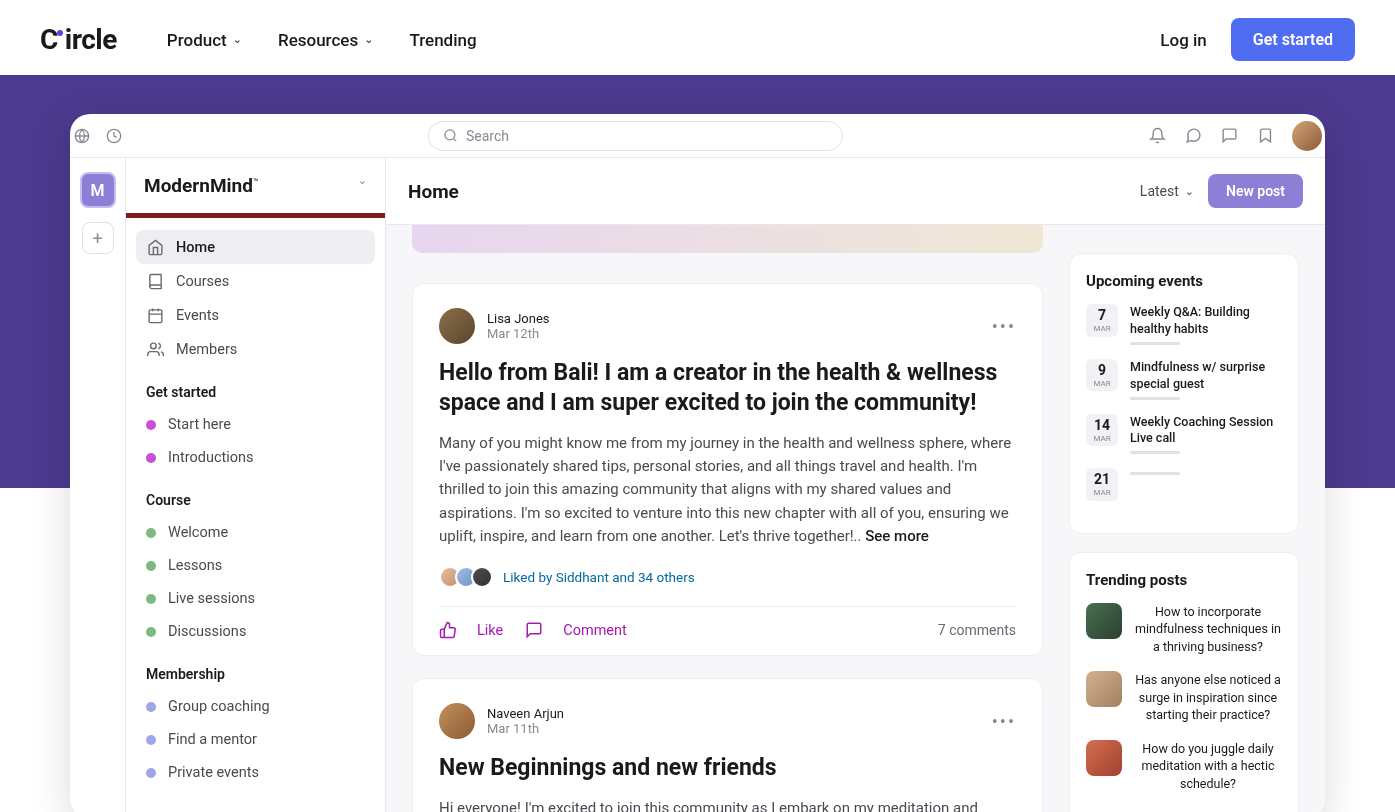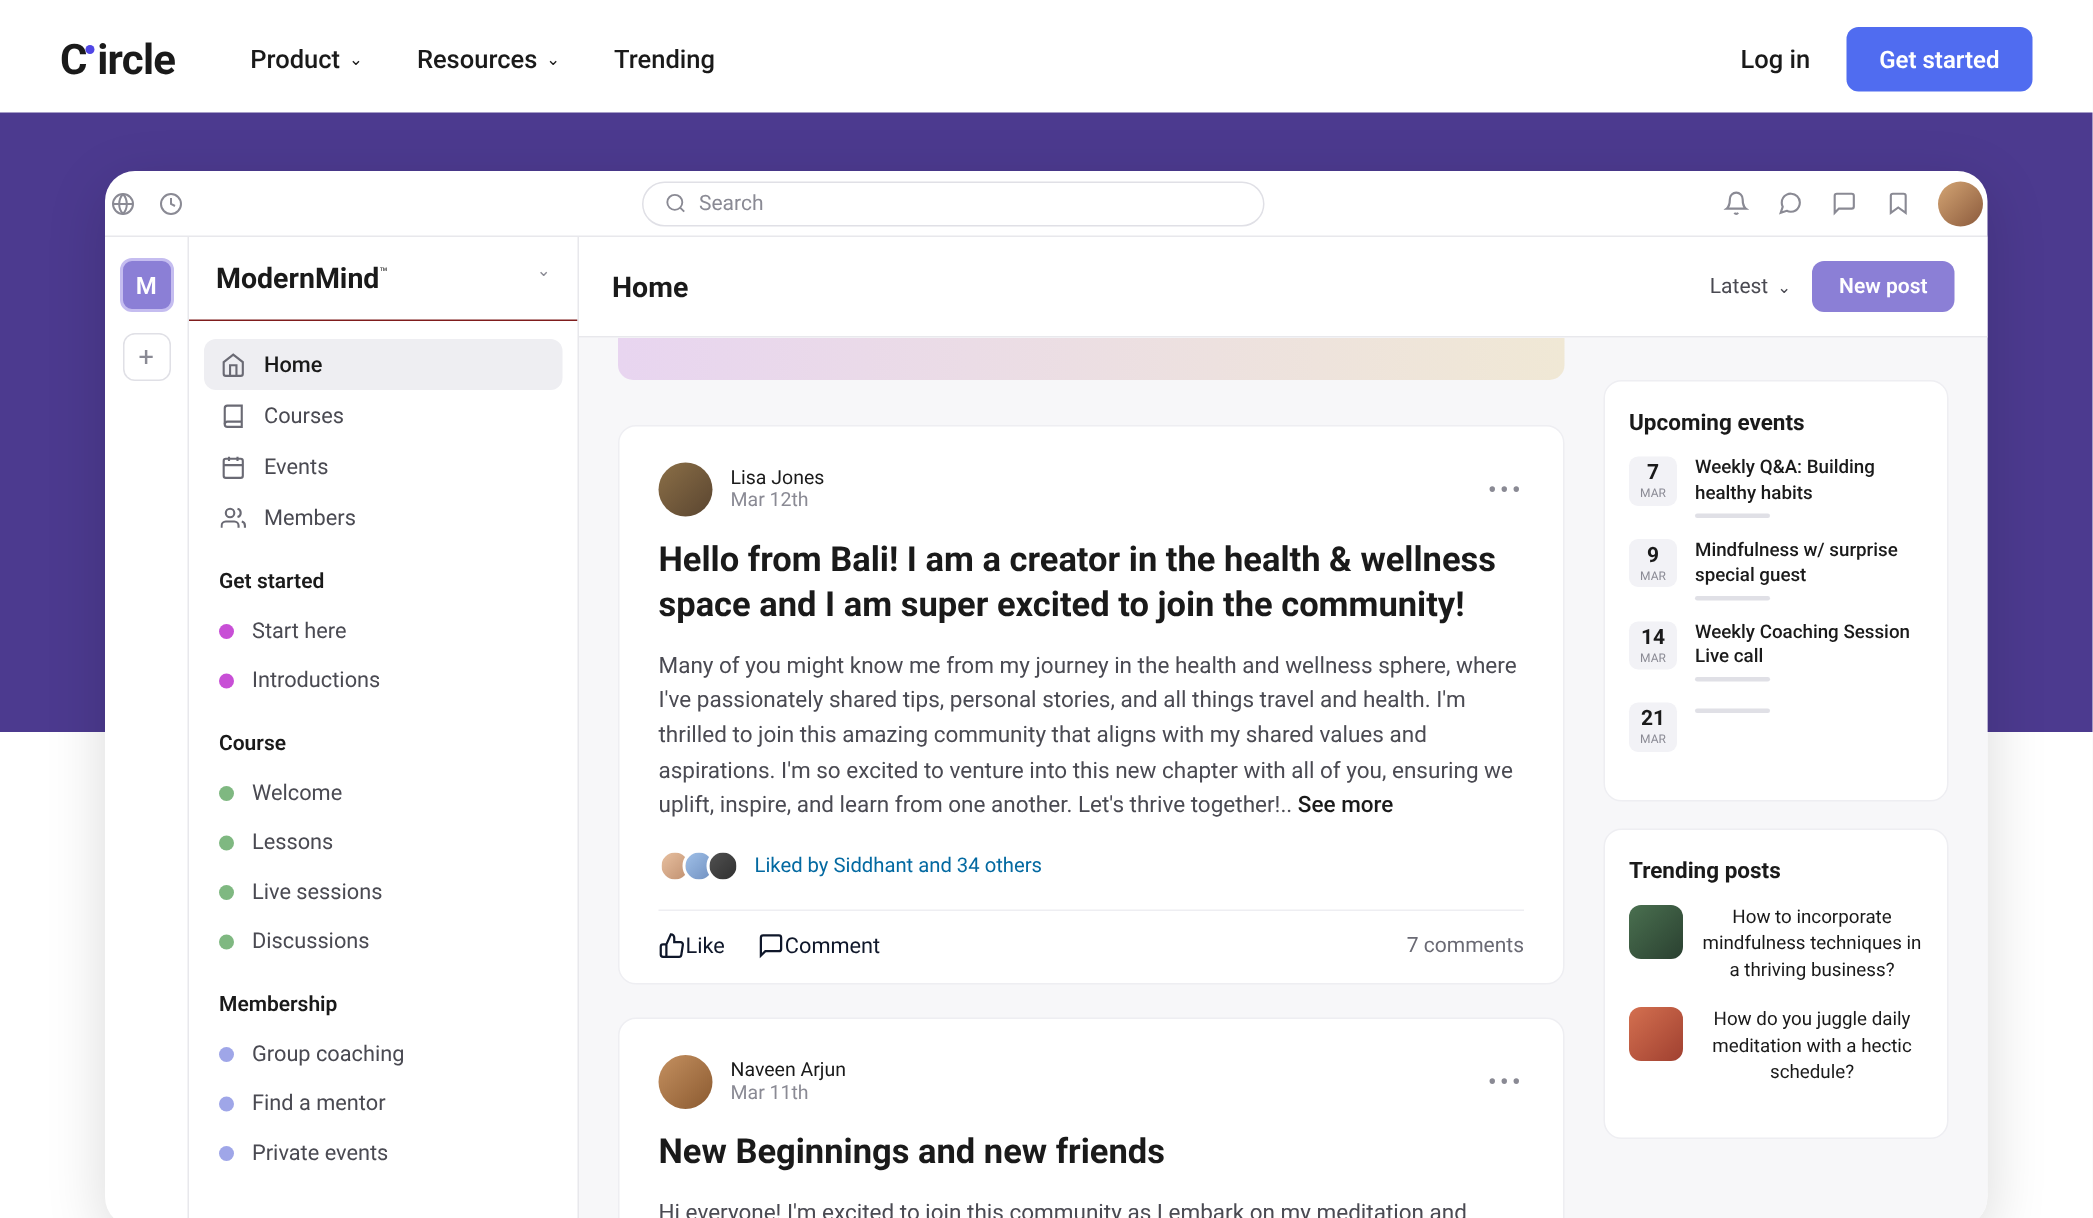--- a/index.html
+++ b/index.html
@@ -30,21 +30,21 @@
 .topbar-right { display: flex; gap: 18px; align-items: center; }
 .avatar { width: 30px; height: 30px; border-radius: 50%; background: linear-gradient(135deg, #d4a574, #8b5a3c); cursor: pointer; }
 
 
 .app-body { display: flex; height: 660px; }
 .rail { width: 56px; border-right: 1px solid #e8e8ec; padding: 14px 8px; display: flex; flex-direction: column; gap: 14px; align-items: center; }
 .rail-workspace { width: 36px; height: 36px; background: #8b7fd6; border-radius: 8px; display: flex; align-items: center; justify-content: center; color: #fff; font-weight: 600; font-size: 16px; cursor: pointer; border: 2px solid #c5bdf0; }
 .rail-add { width: 32px; height: 32px; border: 1px solid #e0e0e6; border-radius: 8px; display: flex; align-items: center; justify-content: center; color: #8a8a94; cursor: pointer; font-size: 18px; }
 
 .sidebar { width: 260px; border-right: 1px solid #e8e8ec; overflow-y: auto; }
-.sidebar-header { padding: 16px 18px; border-bottom: 1px solid #7f1d1d; display: flex; justify-content: space-between; align-items: flex-start; cursor: pointer; }
+.sidebar-header { padding: 16px 18px; border-bottom: 5px solid #7f1d1d; display: flex; justify-content: space-between; align-items: flex-start; cursor: pointer; }
 .community-name { font-size: 19px; font-weight: 700; color: #1a1a1a; }
 .community-name sup { font-size: 9px; font-weight: 400; vertical-align: super; }
 .sidebar-content { padding: 12px 10px; }
 .nav-item { display: flex; align-items: center; gap: 12px; padding: 8px 10px; border-radius: 8px; color: #4a4a52; font-size: 14.5px; cursor: pointer; }
 .nav-item.active { background: #eeeef2; font-weight: 500; color: #1a1a1a; }
 .nav-item-icon { width: 18px; height: 18px; display: flex; align-items: center; justify-content: center; color: #6a6a74; }
 .section-title { font-size: 14px; font-weight: 600; color: #1a1a1a; padding: 18px 10px 8px; }
 .space-item { display: flex; align-items: center; gap: 12px; padding: 8px 10px; color: #4a4a52; font-size: 14.5px; cursor: pointer; }
 .space-dot { width: 10px; height: 10px; border-radius: 50%; flex-shrink: 0; }
 
@@ -69,21 +69,21 @@
 .post-title { font-size: 23px; font-weight: 700; color: #1a1a1a; line-height: 1.3; margin-bottom: 14px; }
 .post-body { font-size: 15px; color: #4a4a52; line-height: 1.55; }
 .see-more { color: #1a1a1a; font-weight: 500; cursor: pointer; }
 .post-likes { display: flex; align-items: center; gap: 10px; margin-top: 18px; }
 .like-avatars { display: flex; }
 .like-av { width: 22px; height: 22px; border-radius: 50%; border: 2px solid #fff; margin-left: -6px; }
 .like-av:first-child { margin-left: 0; }
 .likes-text { font-size: 13.5px; color: #0369a1; }
 .post-actions { display: flex; align-items: center; justify-content: space-between; margin-top: 18px; padding-top: 14px; border-top: 1px solid #eeeef2; }
 .action-btns { display: flex; gap: 22px; }
-.action-btn { display: flex; align-items: center; gap: 0; color: #0f172a; font-size: 14.5px; cursor: pointer; }
+.action-btn { display: flex; align-items: center; gap: 20px; color: #a21caf; font-size: 14.5px; cursor: pointer; }
 .comment-count { font-size: 14px; color: #6a6a74; }
 
 .aside { width: 230px; padding-top: 28px; }
 .aside-card { background: #fff; border: 1px solid #eeeef2; border-radius: 12px; padding: 18px 16px; margin-bottom: 18px; }
 .aside-title { font-size: 15px; font-weight: 700; color: #1a1a1a; margin-bottom: 14px; }
 .event-row { display: flex; gap: 12px; margin-bottom: 14px; align-items: flex-start; }
 .event-date { width: 32px; background: #f2f2f6; border-radius: 6px; text-align: center; padding: 4px 0 3px; flex-shrink: 0; }
 .event-day { font-size: 14px; font-weight: 700; color: #1a1a1a; line-height: 1; }
 .event-mo { font-size: 8px; color: #8a8a94; text-transform: uppercase; line-height: 1.2; margin-top: 2px; }
 .event-title { font-size: 12.5px; color: #1a1a1a; font-weight: 500; line-height: 1.35; }
@@ -377,20 +377,24 @@
               </div>
           </div>
           <div class="aside-card">
             <div class="aside-title">Trending posts</div>
             <div id="trending">
                 <div class="trend-row">
     <div class="trend-av" style="background:linear-gradient(135deg,#4a7050,#2a4030)"></div>
     <div class="trend-text">How to incorporate mindfulness techniques in a thriving business?</div>
                 </div>
                 <div class="trend-row">
+    <div class="trend-av" style="background:linear-gradient(135deg,#d4b090,#a08060)"></div>
+    <div class="trend-text">Has anyone else noticed a surge in inspiration since starting their practice?</div>
+                </div>
+                <div class="trend-row">
     <div class="trend-av" style="background:linear-gradient(135deg,#d47050,#a04030)"></div>
     <div class="trend-text">How do you juggle daily meditation with a hectic schedule?</div>
                 </div>
               </div>
           </div>
         </div>
       </div>
     </div>
   </div>
 </div>

